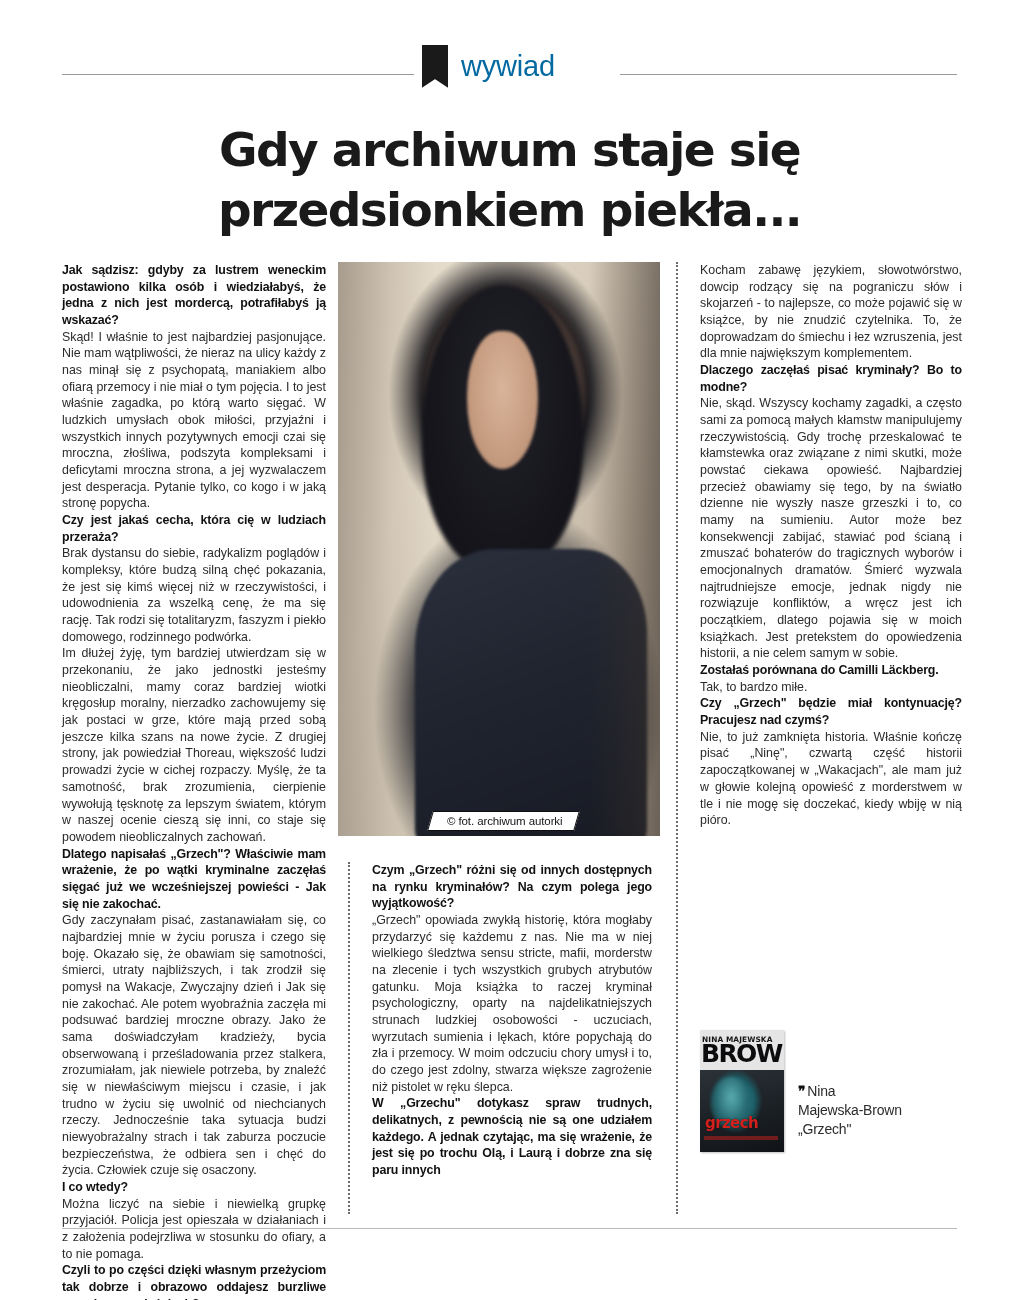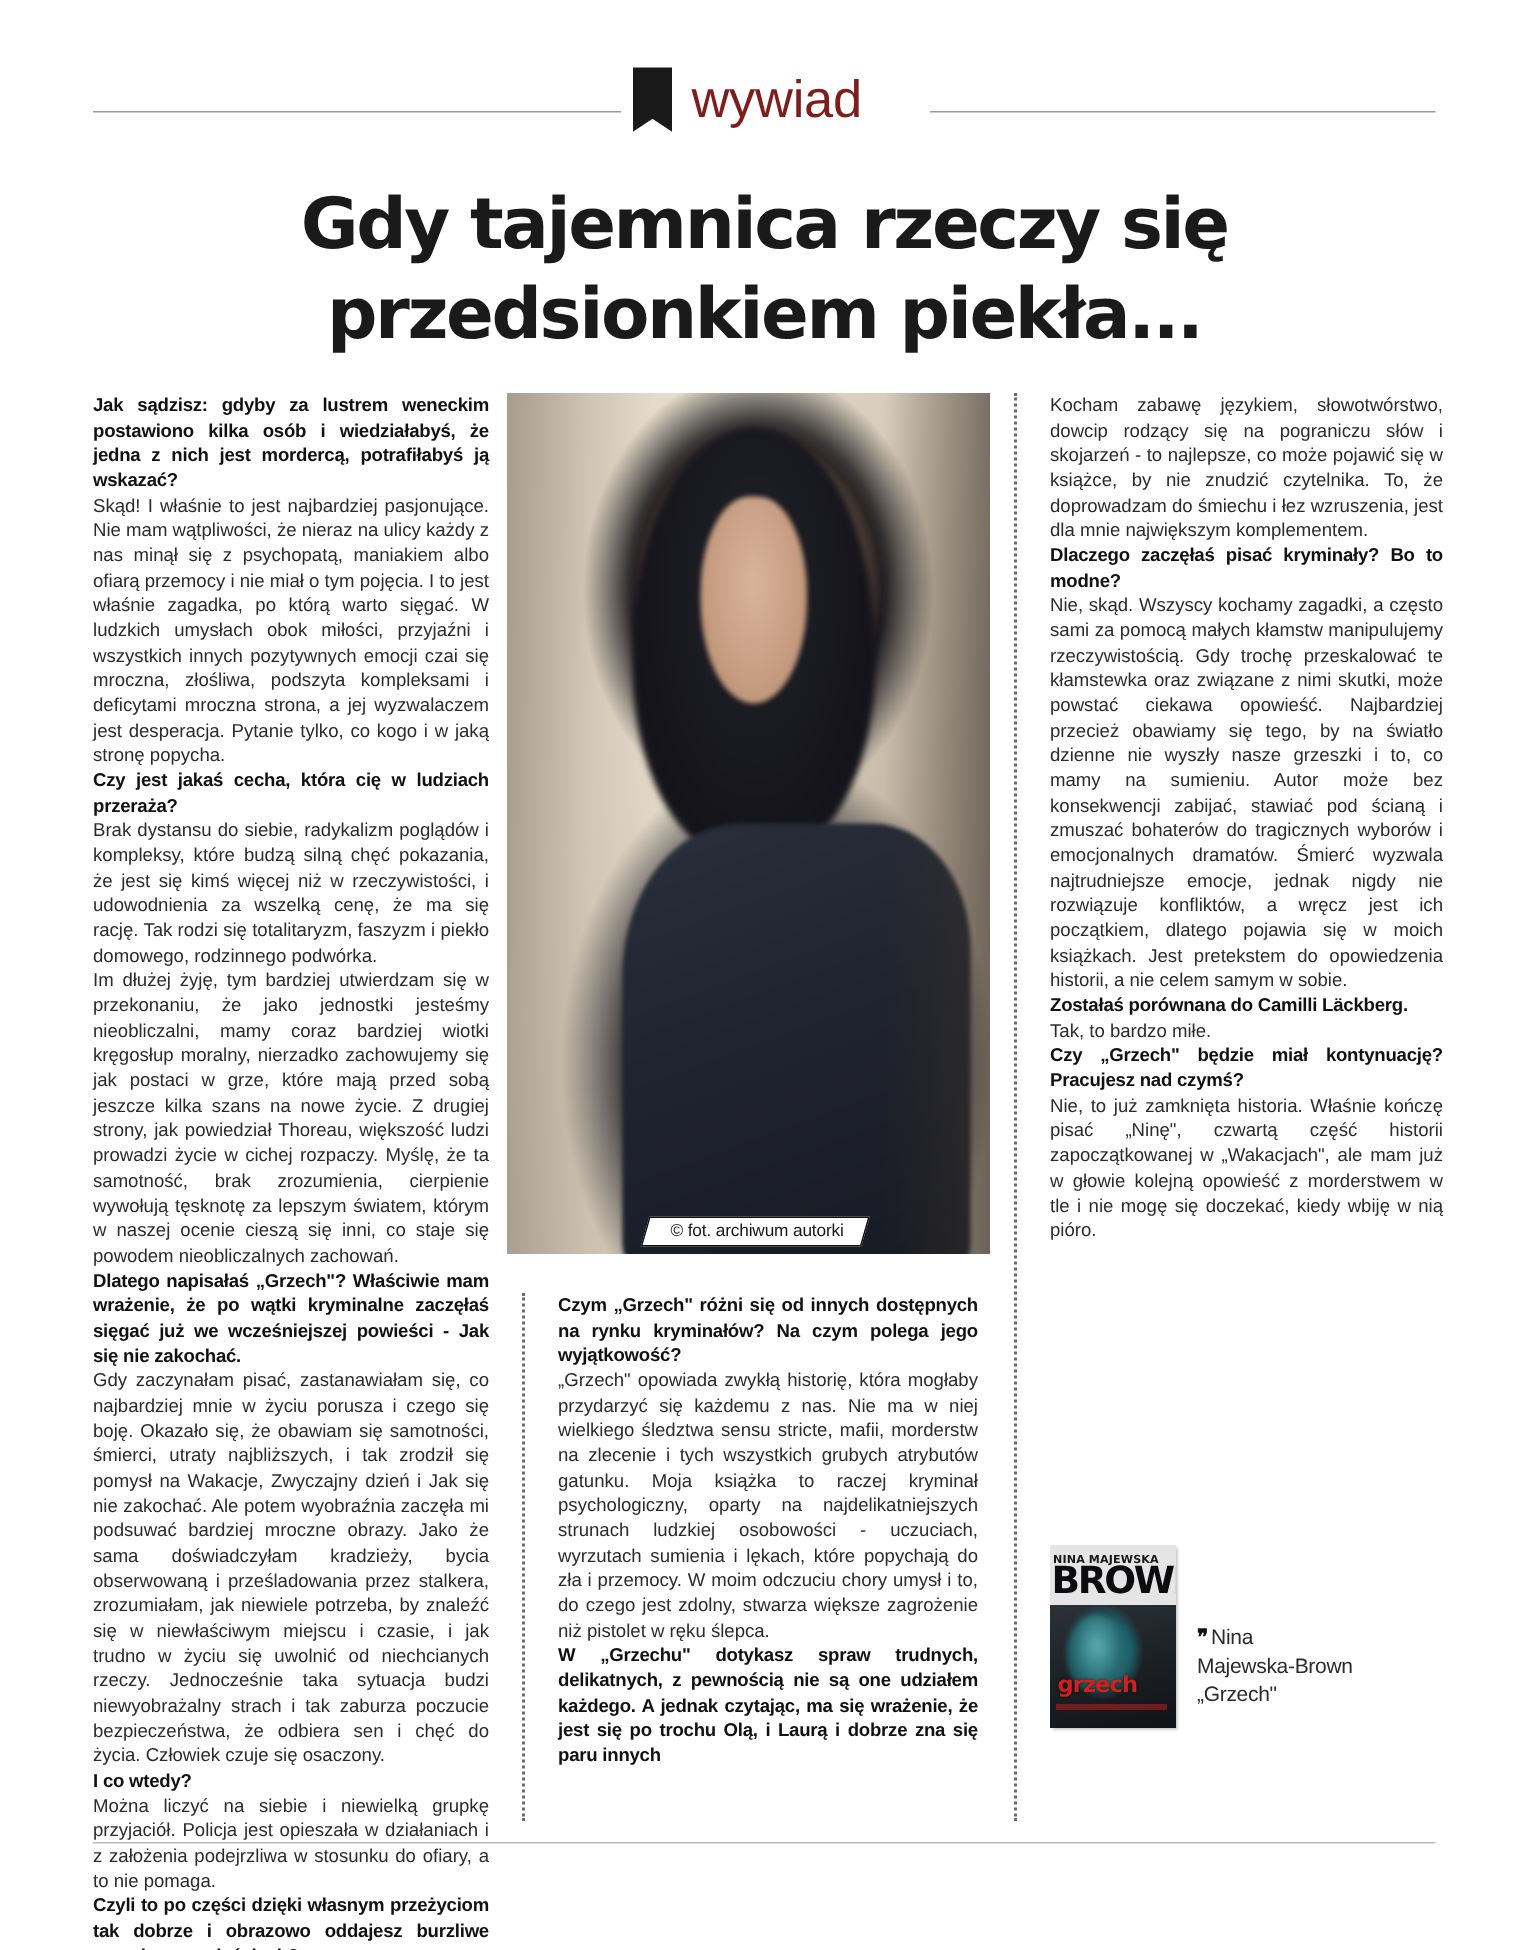--- a/index.html
+++ b/index.html
@@ -36,24 +36,24 @@
   .masthead-center {
     position: absolute;
     left: 420px; top: 44px;
     width: 200px;
     display: flex;
     align-items: center;
     gap: 11px;
   }
   .book-icon { width: 30px; height: 44px; position: relative; }
   .masthead-label {
-    font-size: 35px;
+    font-size: 29px;
     font-weight: 400;
     letter-spacing: -0.2px;
-    color: #7f1d1d;
+    color: #0369a1;
     line-height: 1;
   }
 
   
   .headline {
     position: absolute;
     left: 0; top: 120px;
     width: 1019px;
     text-align: center;
     font-family: "DejaVu Sans", sans-serif;
@@ -291,21 +291,21 @@
         <path d="M3 2 L27 2 L27 42 L15 34 L3 42 Z" fill="#1a1a1a"></path>
         <path d="M3 2 L27 2 L27 42 L15 34 L3 42 Z" fill="none" stroke="#1a1a1a" stroke-width="2"></path>
         <path d="M4 3 L4 41" stroke="#ffffff" stroke-width="0"></path>
       </svg>
     </span>
     <span class="masthead-label">wywiad</span>
   </div>
 </div>
 
 <div class="headline">
-  <span class="hl-line">Gdy tajemnica rzeczy się</span>
+  <span class="hl-line">Gdy archiwum staje się</span>
   <span class="hl-line">przedsionkiem piekła...</span>
 </div>
 
 <div class="photo-wrap">
   <div class="photo">
     <div class="shadow-l"></div>
     <div class="hair"></div>
     <div class="face"></div>
     <div class="torso"></div>
     <div class="knee"></div>

